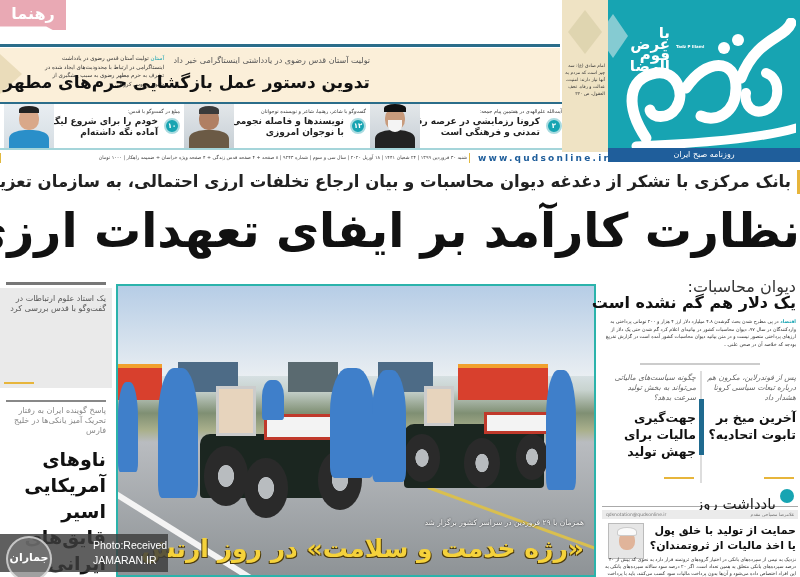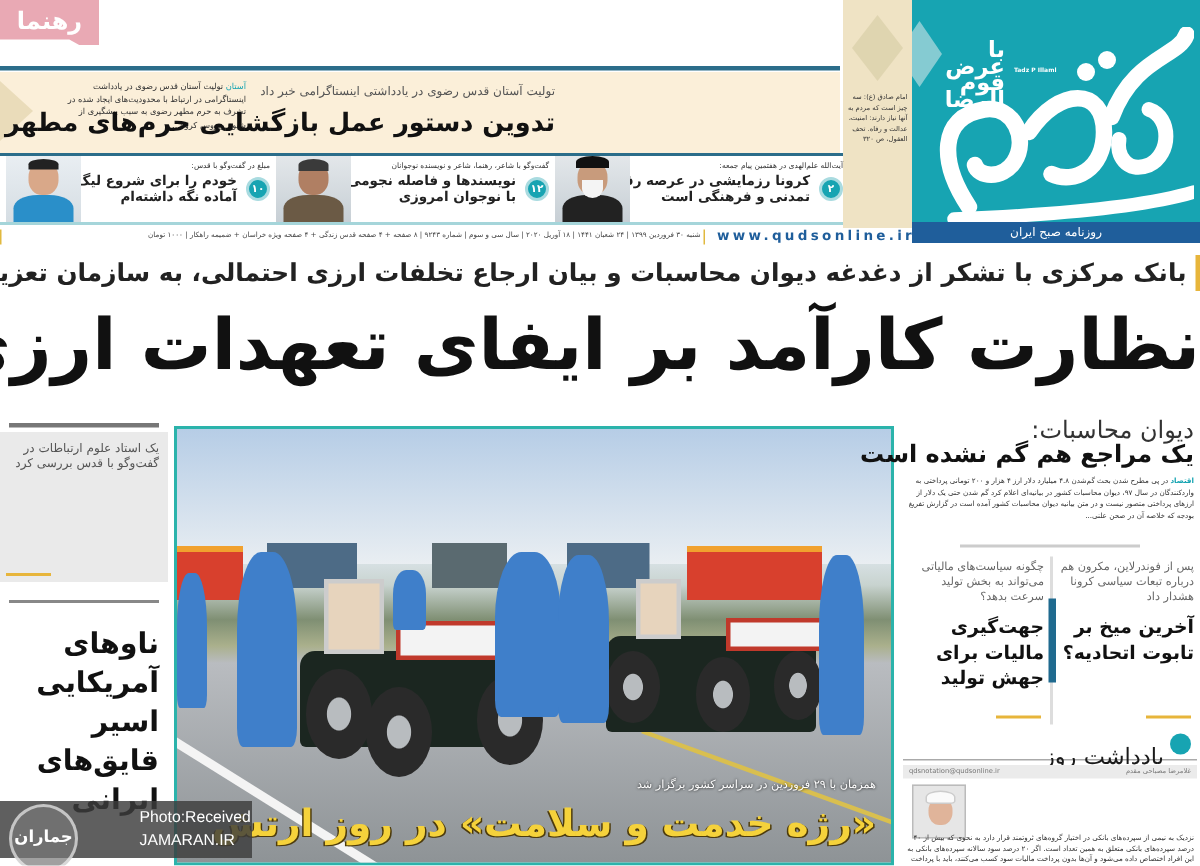--- a/index.html
+++ b/index.html
@@ -74,21 +74,21 @@
   .photo-title { position: absolute; right: 10px; top: 248px; font-size: 25px; font-weight: 900; color: #f5d23b; direction: rtl; white-space: nowrap; text-shadow: 1px 1px 0 #4d3b0c, -1px 1px 0 #4d3b0c; }
 
   
   .right-col { left: 600px; top: 275px; width: 200px; height: 302px; }
   .rc-kick { position: absolute; right: 4px; top: 2px; font-size: 16px; color: #333; direction: rtl; white-space: nowrap; }
   .rc-title { position: absolute; right: 4px; top: 18px; font-size: 16px; font-weight: bold; color: #111; direction: rtl; white-space: nowrap; }
   .rc-body { position: absolute; right: 4px; top: 43px; width: 192px; font-size: 4.8px; line-height: 7.5px; color: #333; direction: rtl; text-align: right; }
   .rc-body .tag { color: #17a4b2; font-weight: bold; }
   .rc-rule { position: absolute; left: 40px; top: 88px; width: 120px; height: 2px; background: #ccc; }
   .sub-col { position: absolute; top: 98px; width: 92px; }
-  .sub-col .kick { font-size: 7.5px; line-height: 10px; color: #666; direction: rtl; text-align: right; }
+  .sub-col .kick { font-size: 7.5px; line-height: 10px; color: #666; direction: rtl; text-align: right; font-style: italic; }
   .sub-col .ttl { font-size: 12.5px; line-height: 17px; font-weight: bold; color: #111; direction: rtl; text-align: right; margin-top: 6px; }
   .sub-col .foot { position: absolute; left: 0; top: 104px; width: 30px; height: 2px; background: #e7b53b; }
   .divider { position: absolute; left: 100px; top: 96px; width: 2px; height: 112px; background: #ddd; }
   .divider-bar { position: absolute; left: 99px; top: 124px; width: 5px; height: 56px; background: #1f6a8f; }
   .note-head { position: absolute; left: 2px; top: 212px; width: 196px; height: 20px; border-bottom: 1px solid #aaa; }
   .note-head .lbl { position: absolute; right: 22px; top: 8px; font-size: 15px; color: #1a1a1a; direction: rtl; }
   .note-icon { position: absolute; right: 4px; top: 2px; width: 14px; height: 14px; border-radius: 50%; background: #17a4b2; }
   .note-meta { position: absolute; left: 2px; top: 235px; width: 196px; height: 9px; background: #ebebeb; font-size: 4.5px; line-height: 9px; color: #777; }
   .note-meta .email { position: absolute; left: 4px; }
   .note-meta .auth { position: absolute; right: 4px; direction: rtl; }
@@ -195,20 +195,21 @@
 <div class="abs headline">نظارت کارآمد بر ایفای تعهدات ارزی داریم</div>
 
 <div class="abs left-col">
   <div class="rule"></div>
   <div class="story-a">
     <div class="kick">یک استاد علوم ارتباطات در گفت‌وگو با قدس بررسی کرد</div>
     <div class="foot"></div>
   </div>
   <div class="rule2"></div>
   <div class="story-b">
+    <div class="kick">پاسخ گوینده ایران به رفتار تحریک آمیز یانکی‌ها در خلیج فارس</div>
     <div class="ttl">ناوهای آمریکایی اسیر قایق‌های ایرانی</div>
   </div>
 </div>
 
 <div class="abs main-photo">
   <div class="sky"></div>
   <div class="bldg" style="left:60px;width:60px;"></div>
   <div class="bldg" style="left:170px;width:50px;background:#5a6a70;"></div>
   <div class="bldg" style="left:260px;width:55px;"></div>
   <div class="truck" style="left:0;width:44px;"></div>
@@ -236,21 +237,21 @@
   <div class="person" style="left:144px;top:94px;width:22px;height:40px;"></div>
   <div class="person" style="left:428px;top:84px;width:30px;height:120px;"></div>
   <div class="person" style="left:0;top:96px;width:20px;height:90px;"></div>
 
   <div class="photo-kicker">همزمان با ۲۹ فروردین در سراسر کشور برگزار شد</div>
   <div class="photo-title">«رژه خدمت و سلامت» در روز ارتش</div>
 </div>
 
 <div class="abs right-col">
   <div class="rc-kick">دیوان محاسبات:</div>
-  <div class="rc-title">یک مراجع هم گم نشده است</div>
+  <div class="rc-title">یک دلار هم گم نشده است</div>
   <div class="rc-body">
     <span class="tag">اقتصاد</span>
     <span>در پی مطرح شدن بحث گم‌شدن ۴.۸ میلیارد دلار ارز ۴ هزار و ۲۰۰ تومانی پرداختی به واردکنندگان در سال ۹۷، دیوان محاسبات کشور در بیانیه‌ای اعلام کرد گم شدن حتی یک دلار از ارزهای پرداختی متصور نیست و در متن بیانیه دیوان محاسبات کشور آمده است در گزارش تفریغ بودجه که خلاصه آن در صحن علنی...</span>
   </div>
   <div class="rc-rule"></div>
 
   <div class="sub-col" style="right:4px;">
     <div class="kick">پس از فوندرلاین، مکرون هم درباره تبعات سیاسی کرونا هشدار داد</div>
     <div class="ttl">آخرین میخ بر تابوت اتحادیه؟</div>
     <div class="foot" style="left:60px;"></div>
@@ -268,20 +269,21 @@
     <div class="lbl">یادداشت روز</div>
   </div>
   <div class="note-meta">
     <span class="email">qdsnotation@qudsonline.ir</span>
     <span class="auth">غلامرضا مصباحی مقدم</span>
   </div>
   <div class="author-photo">
     <div class="face"></div>
     <div class="turban"></div>
   </div>
+  <div class="note-title">حمایت از تولید با خلق پول یا اخذ مالیات از ثروتمندان؟</div>
   <div class="note-body">نزدیک به نیمی از سپرده‌های بانکی در اختیار گروه‌های ثروتمند قرار دارد به نحوی که بیش از ۴۰ درصد سپرده‌های بانکی متعلق به همین تعداد است. اگر ۲۰ درصد سود سالانه سپرده‌های بانکی به این افراد اختصاص داده می‌شود و آن‌ها بدون پرداخت مالیات سود کسب می‌کنند، باید با پرداخت مالیات به حمایت از مردم و...</div>
 </div>
 
 <div class="abs watermark">
   <div class="wm-logo">جماران</div>
   <div class="wm-text">
     <div>Photo:Received</div>
     <div>JAMARAN.IR</div>
   </div>
 </div>

